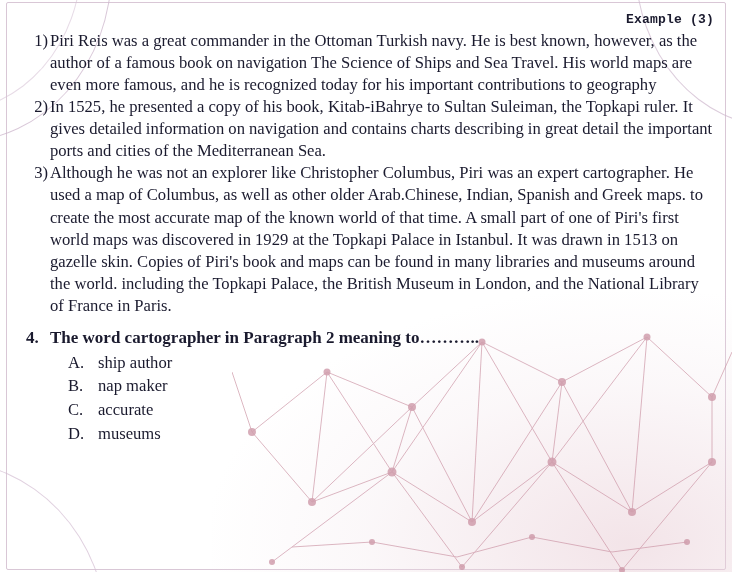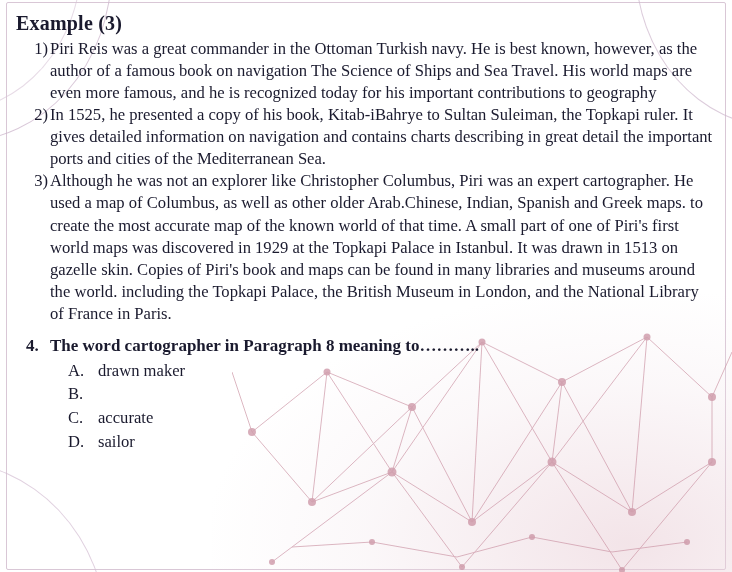--- a/index.html
+++ b/index.html
@@ -89,25 +89,26 @@
     background: radial-gradient(ellipse at 80% 90%, rgba(233,206,214,.55) 0%, rgba(240,226,232,.25) 45%, rgba(255,255,255,0) 72%);
   }
 
   
   .content {
     position: relative;
     z-index: 2;
     padding: 10px 18px 0 16px;
   }
   .example-title {
-    text-align: left;
+    text-align: right;
     font-weight: bold;
-    font-size: 20px;
+    font-size: 13px;
     margin: 2px 0 3px 0;
     letter-spacing: .2px;
+    font-family: Liberation Mono, monospace;
   }
   ol.passage {
     list-style: none;
     margin: 0;
     padding: 0;
   }
   ol.passage > li {
     position: relative;
     padding-left: 34px;
     font-size: 16.6px;
@@ -228,34 +229,35 @@
     </li>
     <li>
       <span class="num">3</span>
       <span>Although he was not an explorer like Christopher Columbus, Piri was an expert cartographer. He used a map of Columbus, as well as other older Arab.Chinese, Indian, Spanish and Greek maps. to create the most accurate map of the known world of that time. A small part of one of Piri's first world maps was discovered in 1929 at the Topkapi Palace in Istanbul. It was drawn in 1513 on gazelle skin. Copies of Piri's book and maps can be found in many libraries and museums around the world. including the Topkapi Palace, the British Museum in London, and the National Library of France in Paris.</span>
     </li>
   </ol>
 
   <div class="question-block">
     <div class="question-line">
       <span class="q-num">4.</span>
-      <span class="q-text">The word cartographer in Paragraph 8 meaning to………..</span>
+      <span class="q-text">The word cartographer in Paragraph 2 meaning to………..</span>
     </div>
     <ol class="choices">
       <li>
         <span class="letter">A</span>
-        <span class="choice-text">drawn maker</span>
+        <span class="choice-text">ship author</span>
       </li>
       <li>
         <span class="letter">B</span>
+        <span class="choice-text">nap maker</span>
       </li>
       <li>
         <span class="letter">C</span>
         <span class="choice-text">accurate</span>
       </li>
       <li>
         <span class="letter">D</span>
-        <span class="choice-text">sailor</span>
+        <span class="choice-text">museums</span>
       </li>
     </ol>
   </div>
 
 </div>
 
 </body></html>

